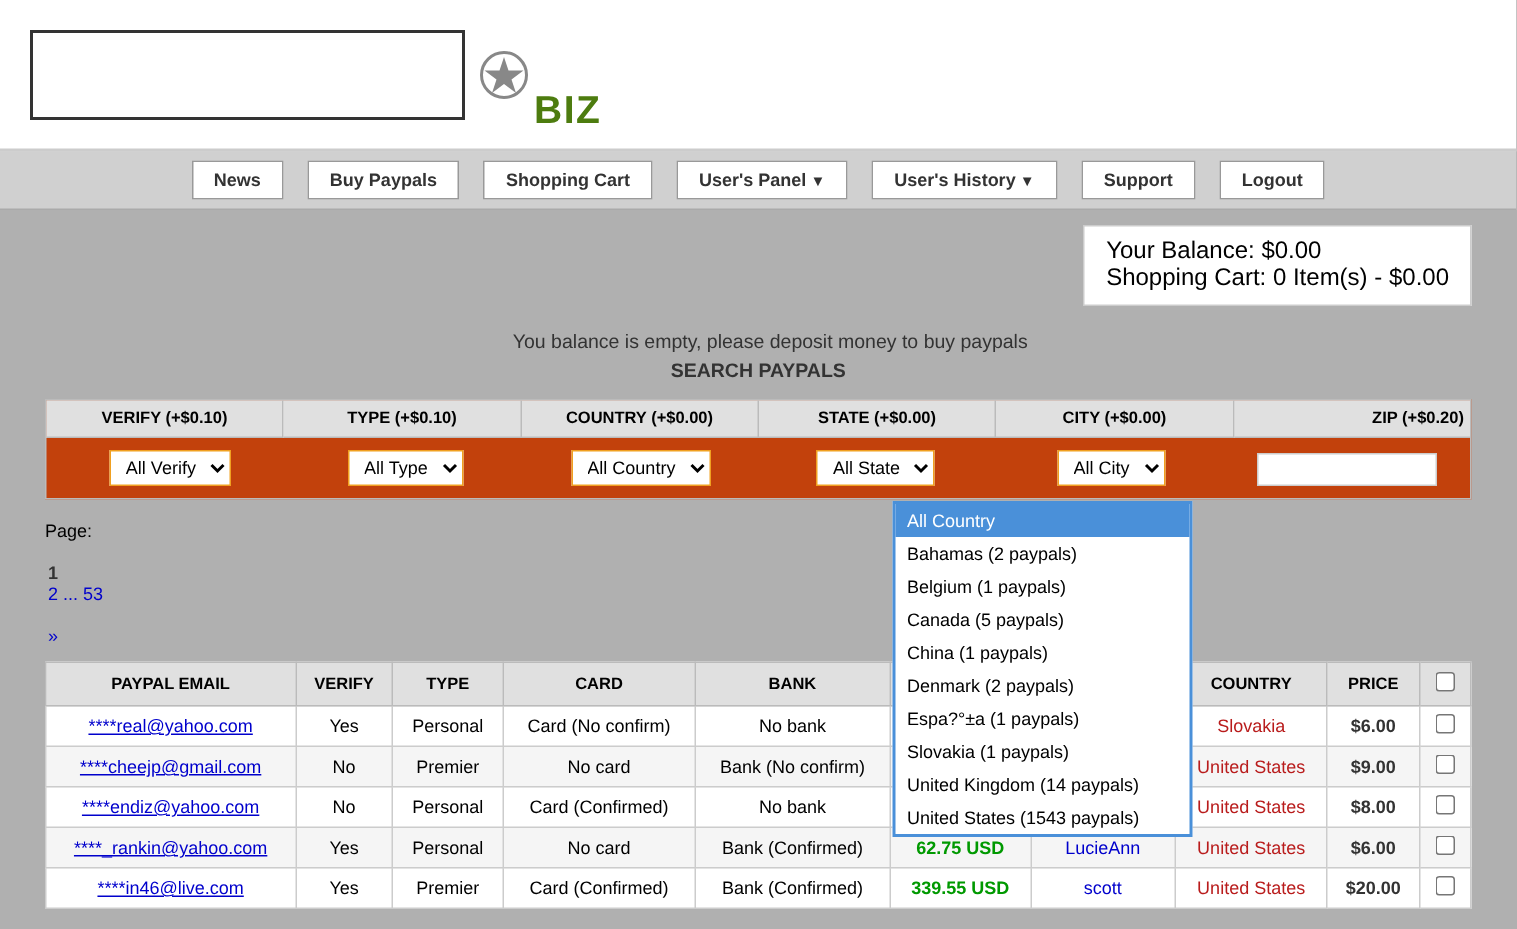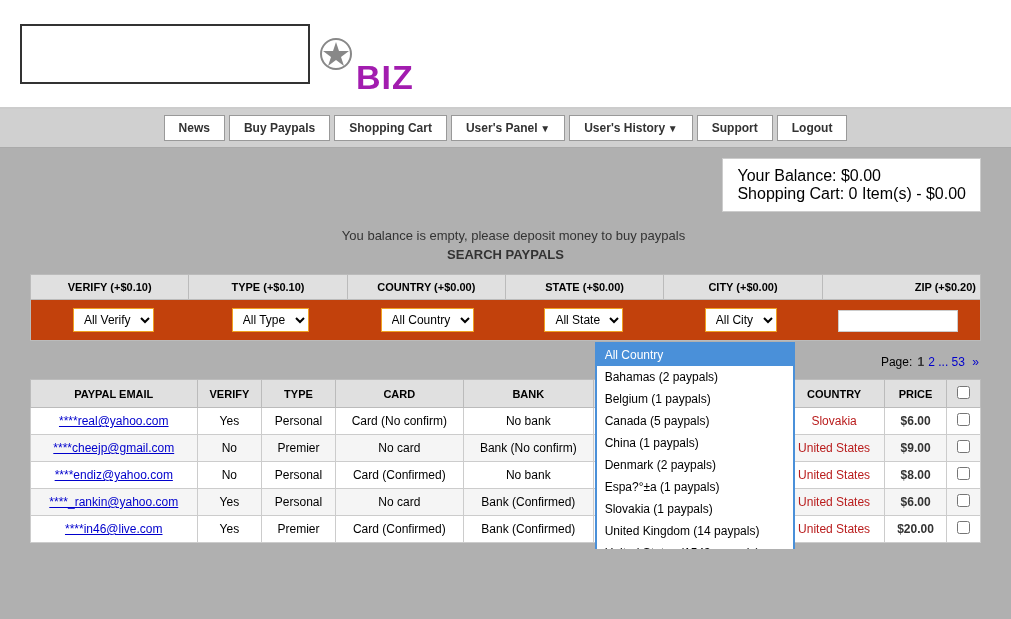--- a/index.html
+++ b/index.html
@@ -5,21 +5,21 @@
     * { box-sizing: border-box; margin: 0; padding: 0; }
     body { font-family: Arial, sans-serif; font-size: 12px; background: #b0b0b0; }
 
     
     .header { background: #fff; padding: 10px 20px; display: flex; align-items: center; border-bottom: 2px solid #ccc; }
     .header-logo-box { border: 2px solid #333; width: 290px; height: 60px; display: flex; align-items: center; justify-content: center; margin-right: 10px; }
     .header-logo-biz { font-size: 36px; font-weight: bold; color: #888; letter-spacing: 2px; display: flex; align-items: center; }
     .logo-star { width: 32px; height: 32px; margin-right: 4px; }
 
     
-    .nav { background: #d0d0d0; display: flex; justify-content: center; padding: 6px 0; gap: 4px; border-bottom: 1px solid #aaa; }
+    .nav { background: #d0d0d0; display: flex; justify-content: center; padding: 6px 0; gap: 16px; border-bottom: 1px solid #aaa; }
     .nav-btn { background: #fff; border: 1px solid #999; padding: 5px 14px; cursor: pointer; font-size: 12px; font-weight: bold; color: #333; }
     .nav-btn.has-arrow::after { content: ' ▼'; font-size: 10px; }
 
     
     .balance-bar { display: flex; justify-content: flex-end; padding: 10px 30px; }
     .balance-box { background: #fff; border: 1px solid #ccc; padding: 8px 14px; font-size: 16px; }
 
     
     .info-bar { text-align: center; padding: 6px 0 2px; font-size: 13px; color: #333; }
     .info-bar .deposit-msg { color: #333; margin-left: 16px; }
@@ -34,21 +34,21 @@
     .filter-cell { flex: 1; display: flex; justify-content: center; align-items: flex-end; padding: 2px; }
     .filter-select { border: 1px solid #f0a020; background: #fff; padding: 3px 6px; font-size: 12px; cursor: pointer; }
     .filter-input { border: 1px solid #ccc; background: #fff; padding: 3px 6px; font-size: 12px; width: 120px; }
 
     
     .dropdown-overlay { position: absolute; left: 246px; top: 36px; background: #fff; border: 2px solid #4a90d9; width: 200px; z-index: 100; }
     .dropdown-overlay .dd-item { padding: 4px 8px; cursor: pointer; font-size: 12px; }
     .dropdown-overlay .dd-item:first-child { background: #4a90d9; color: #fff; }
 
     
-    .pagination-bar { display: flex; justify-content: flex-end; padding: 4px 30px; font-size: 12px; }
+    .pagination-bar { display: flex; justify-content: flex-end; padding: 4px 30px; font-size: 12px; flex-direction: column; }
     .pagination-bar a { color: #0000cc; text-decoration: none; margin: 0 2px; }
     .pagination-bar .current-page { font-weight: bold; color: #333; margin: 0 2px; }
 
     
     .table-section { margin: 6px 30px; }
     .data-table { width: 100%; border-collapse: collapse; background: #fff; }
     .data-table th { background: #e0e0e0; border: 1px solid #bbb; padding: 6px 8px; text-align: center; font-weight: bold; font-size: 11px; }
     .data-table td { border: 1px solid #ccc; padding: 5px 8px; text-align: center; font-size: 12px; }
     .data-table tr:nth-child(even) td { background: #f5f5f5; }
     .email-link { color: #0000cc; }
@@ -61,21 +61,21 @@
 </head>
 <body>
 
 <div class="header">
   <div class="header-logo-box"></div>
   <div class="header-logo-biz">
     <svg class="logo-star" viewBox="0 0 32 32">
       <circle cx="16" cy="16" r="15" fill="none" stroke="#888" stroke-width="2"></circle>
       <polygon points="16,4 19,13 29,13 21,19 24,28 16,22 8,28 11,19 3,13 13,13" fill="#888"></polygon>
     </svg>
-    <span style="color:#a21caf;font-size:34px;font-weight:bold;letter-spacing:1px;margin-top:48px;">BIZ</span>
+    <span style="color:#4d7c0f;font-size:26px;font-weight:bold;letter-spacing:1px;margin-top:48px;">BIZ</span>
   </div>
 </div>
 
 <div class="nav">
   <button class="nav-btn">News</button>
   <button class="nav-btn">Buy Paypals</button>
   <button class="nav-btn">Shopping Cart</button>
   <button class="nav-btn has-arrow">User's Panel</button>
   <button class="nav-btn has-arrow">User's History</button>
   <button class="nav-btn">Support</button>

